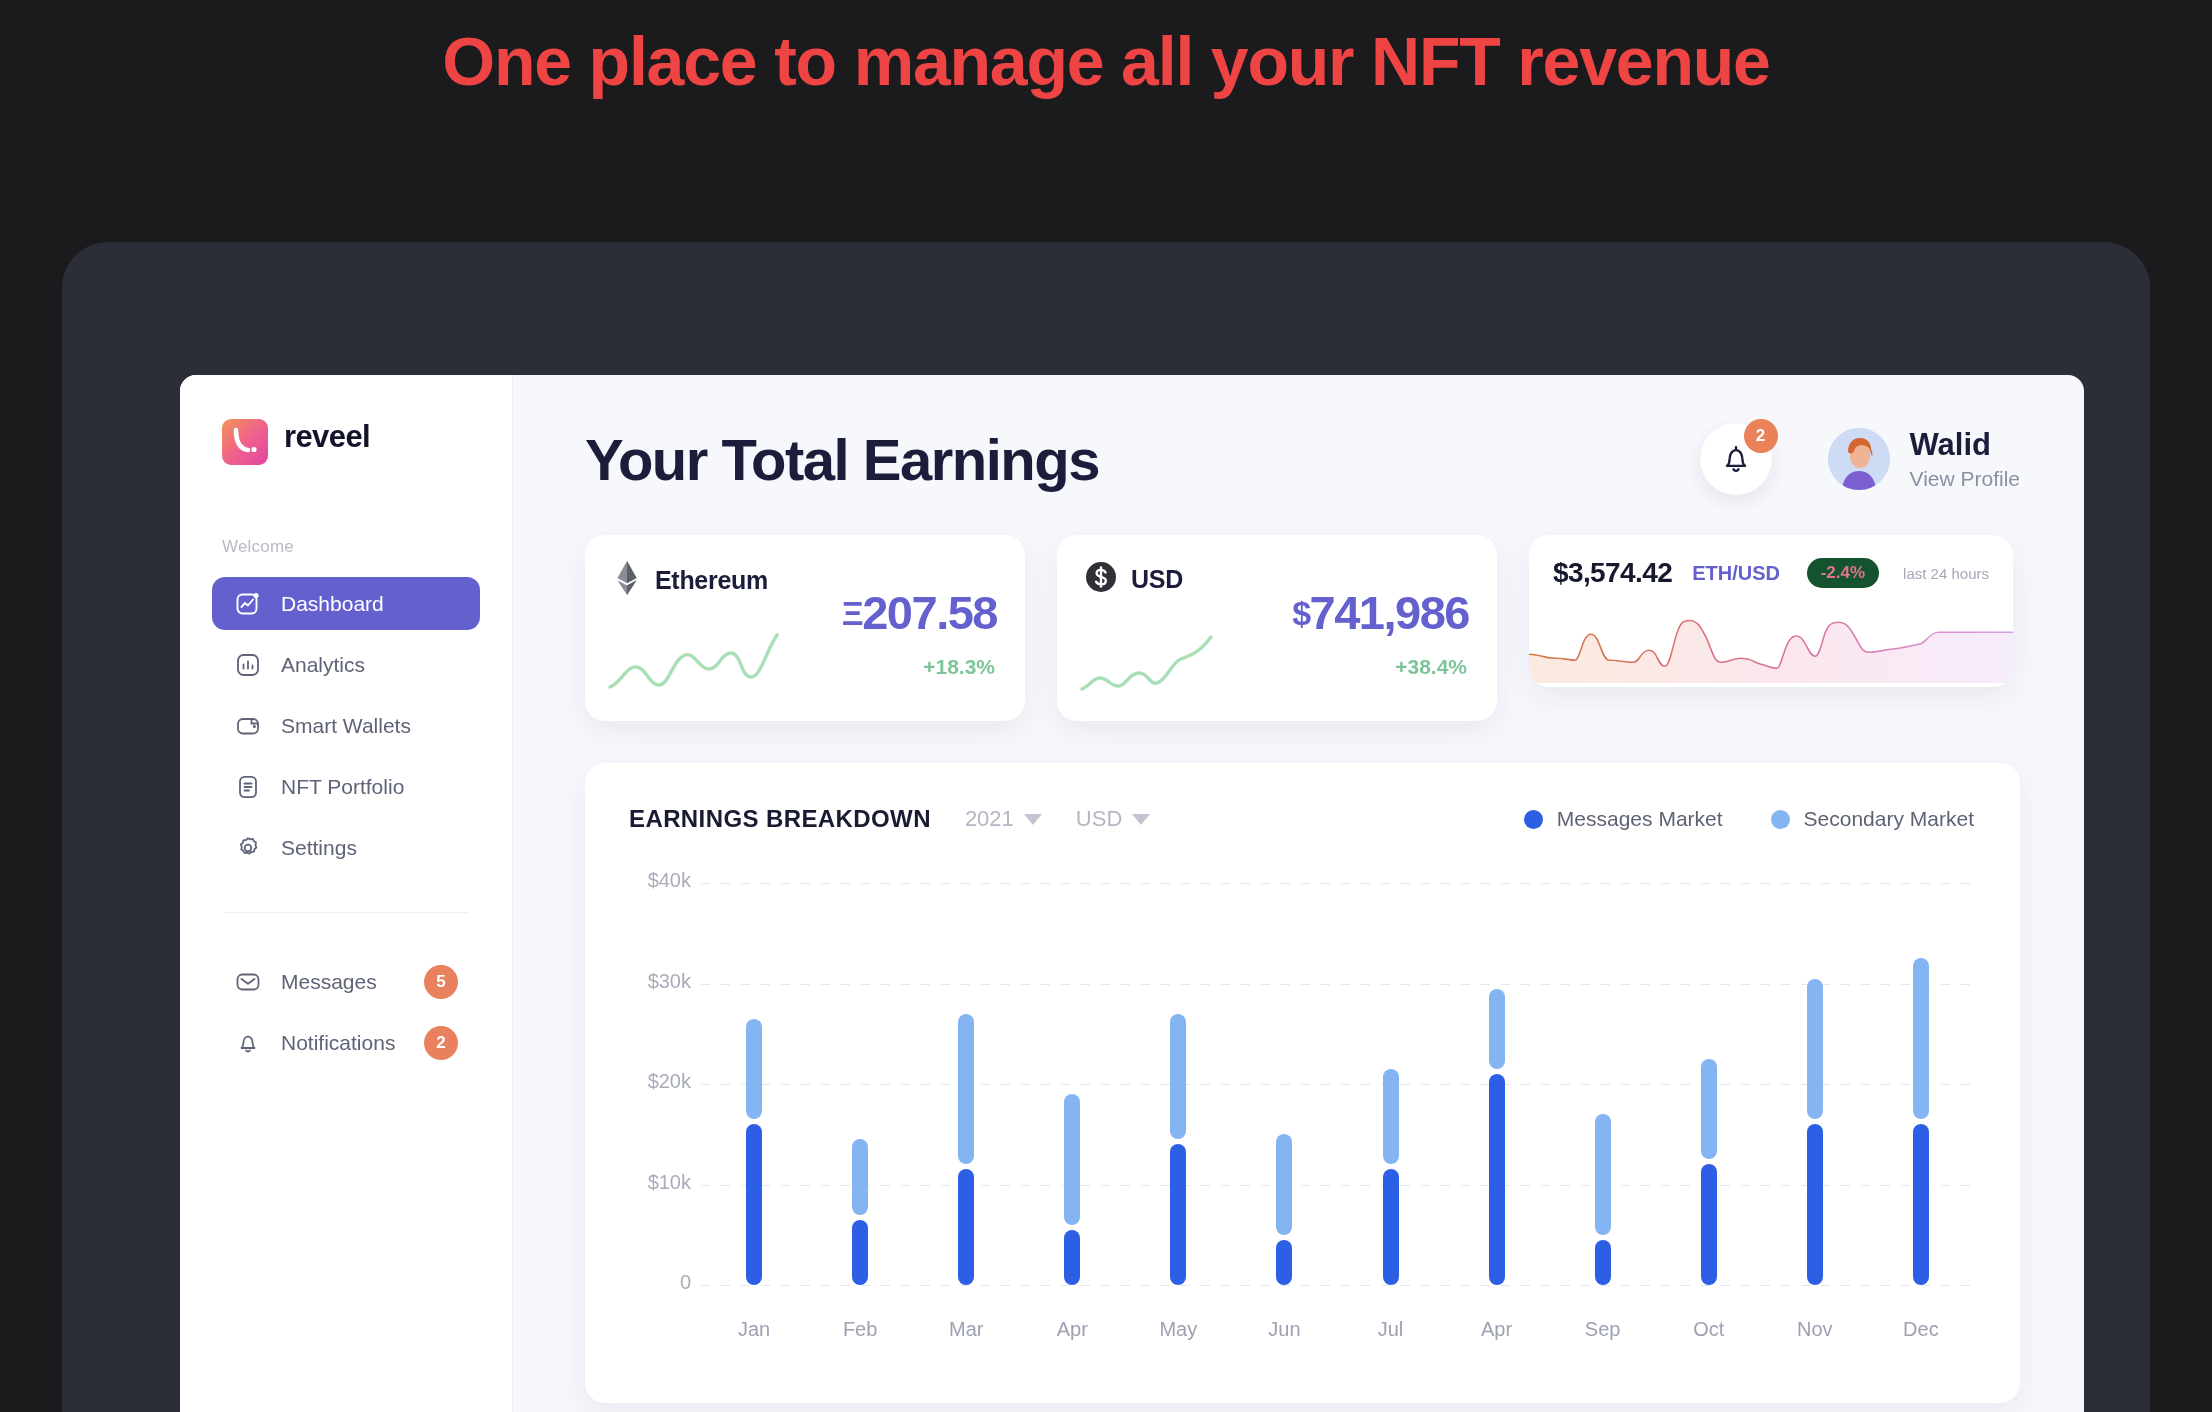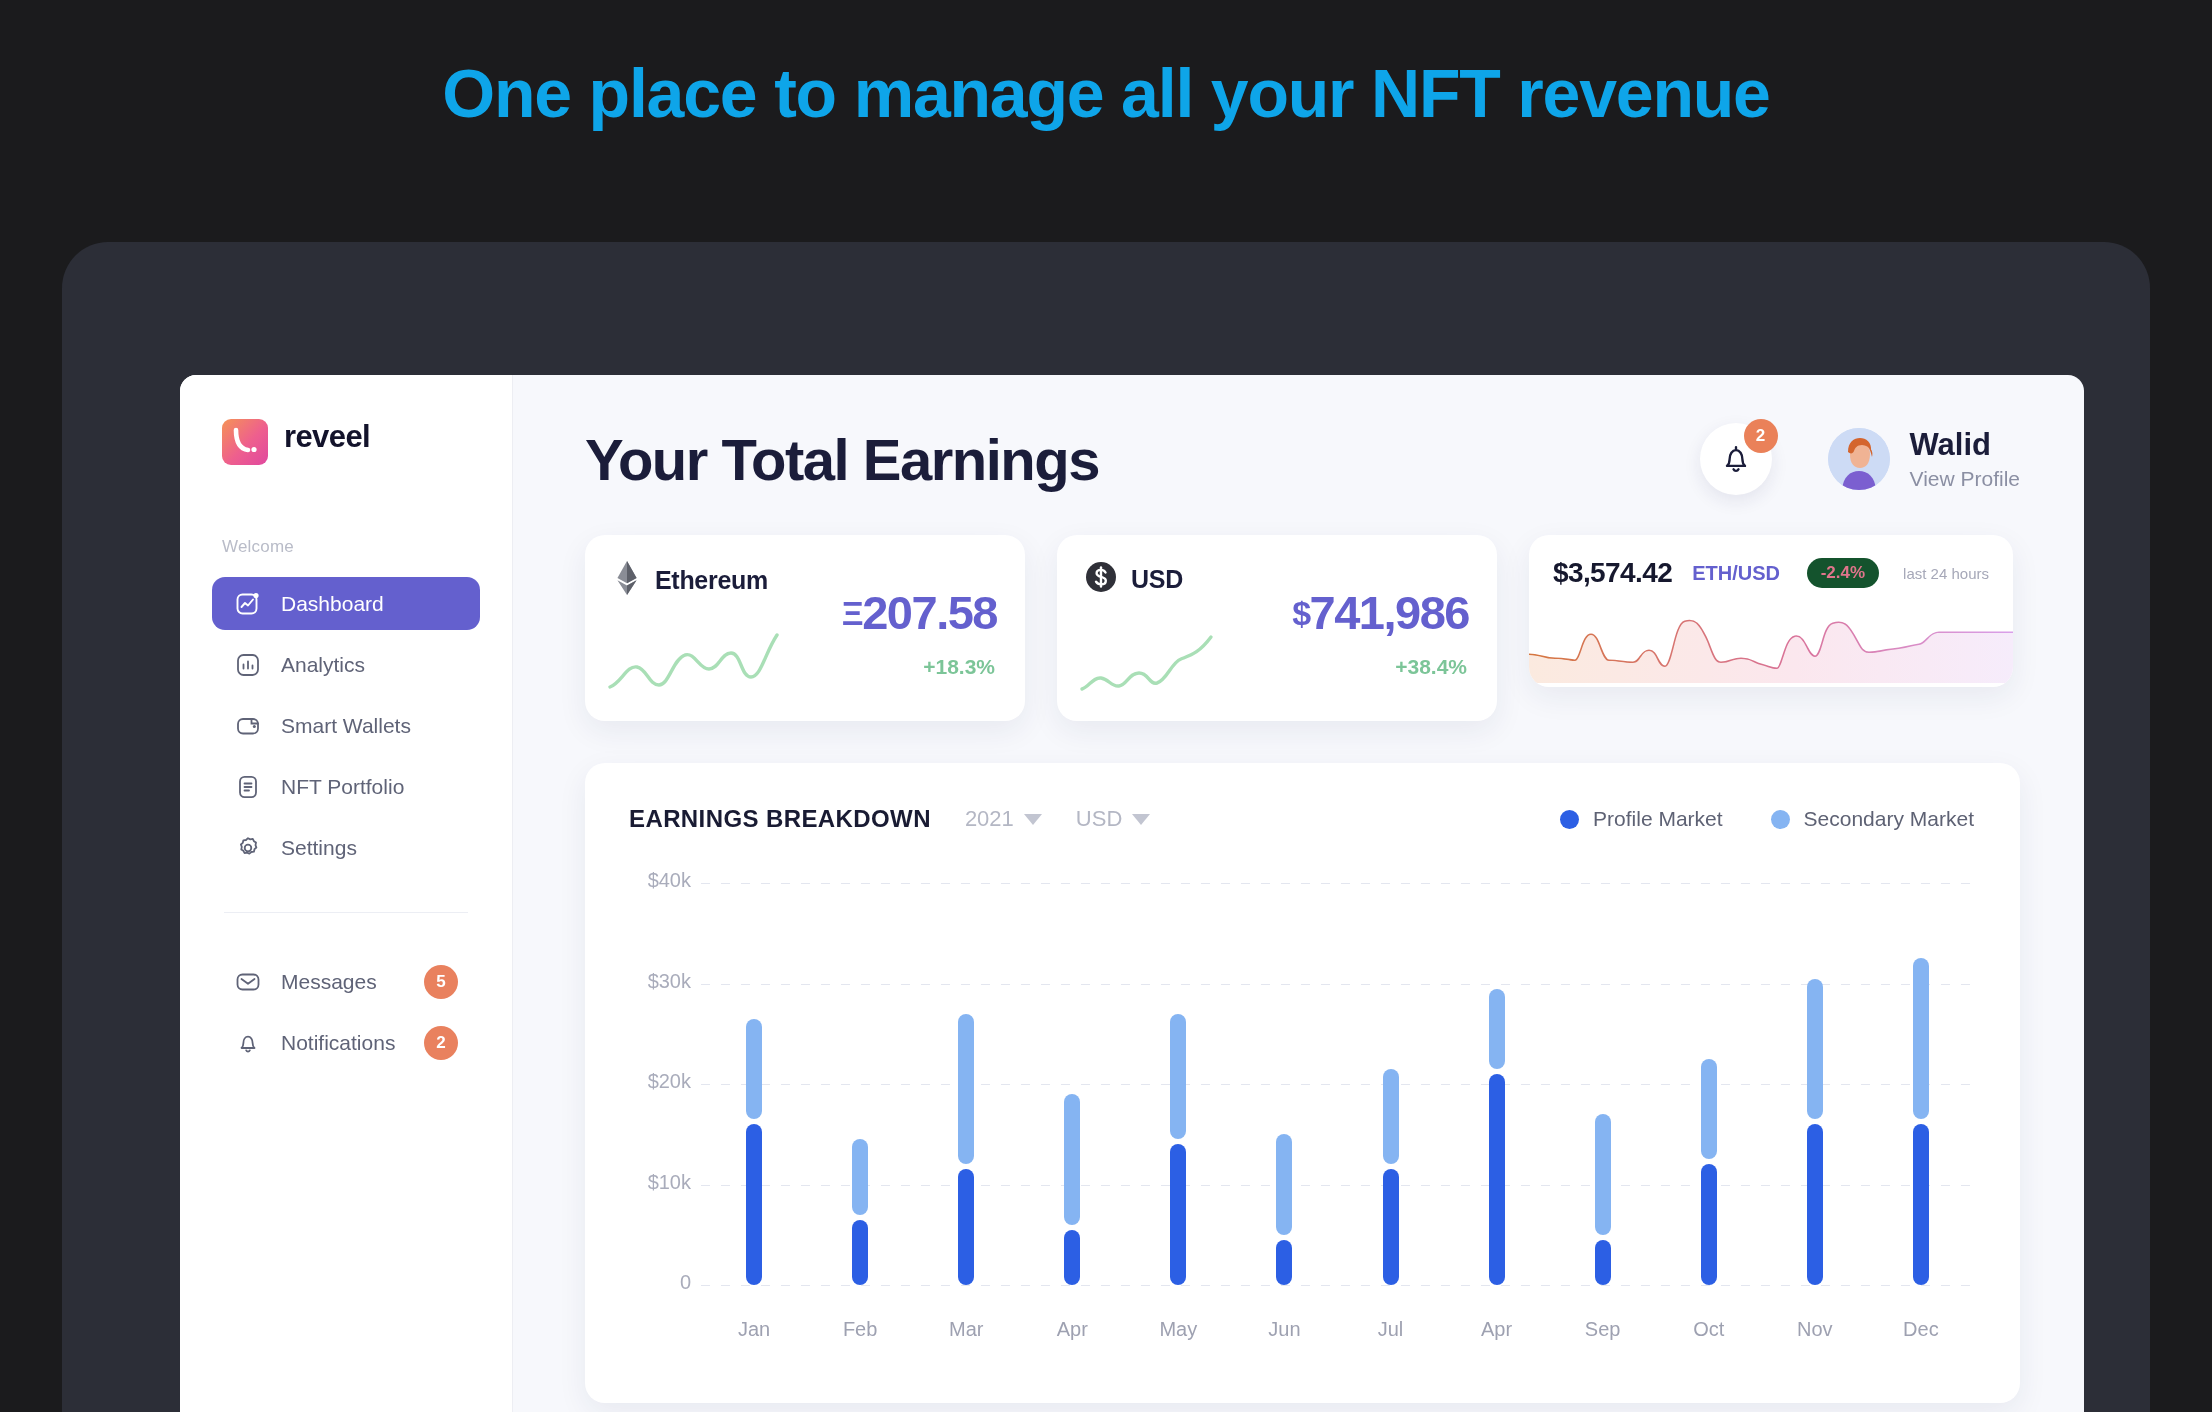--- a/index.html
+++ b/index.html
@@ -7,25 +7,25 @@
     width: 2212px; height: 1412px;
     background: #1b1b1d;
     font-family: "Liberation Sans", sans-serif;
     overflow: hidden;
   }
 
   
   .headline {
     width: 2212px;
     text-align: center;
-    color: #0ea5e9;
+    color: #ef4444;
     font-size: 68px;
     font-weight: 700;
     letter-spacing: -1.2px;
-    padding-top: 54px;
+    padding-top: 22px;
     white-space: nowrap;
   }
 
   
   .device-frame {
     position: absolute;
     left: 62px;  top: 242px;
     width: 2088px; height: 1230px;
     background: #2c2e37;
     border-radius: 46px;
@@ -376,21 +376,21 @@
           <span>2021</span>
           <span class="caret"></span>
         </div>
         <div class="sel">
           <span>USD</span>
           <span class="caret"></span>
         </div>
         <div class="legend">
           <div class="lg">
             <span class="dot" style="background:#2c5fe4"></span>
-            <span>Profile Market</span>
+            <span>Messages Market</span>
           </div>
           <div class="lg">
             <span class="dot" style="background:#85b4f2"></span>
             <span>Secondary Market</span>
           </div>
         </div>
       </div>
 
       <div class="plot">
         <div id="grid">

